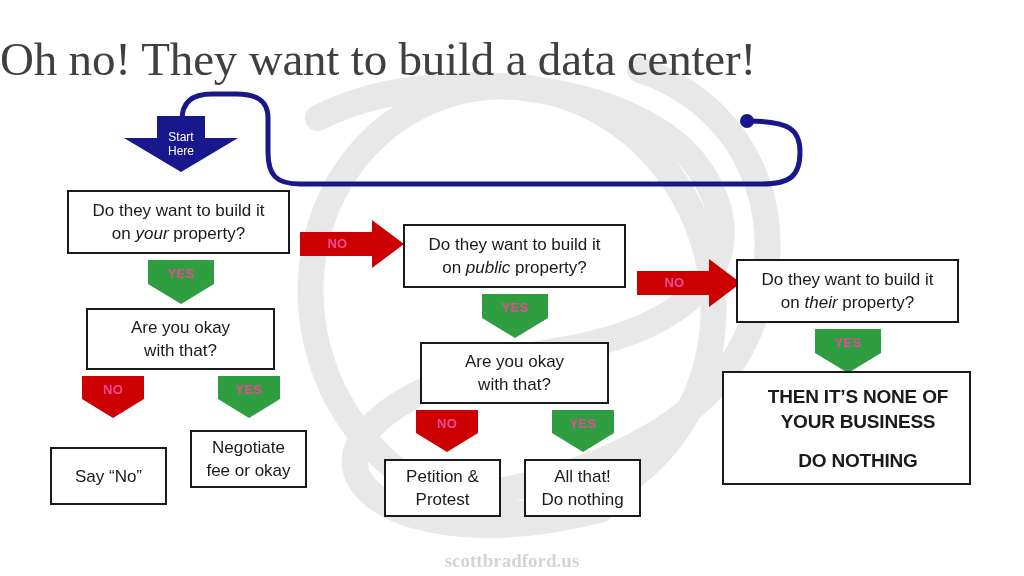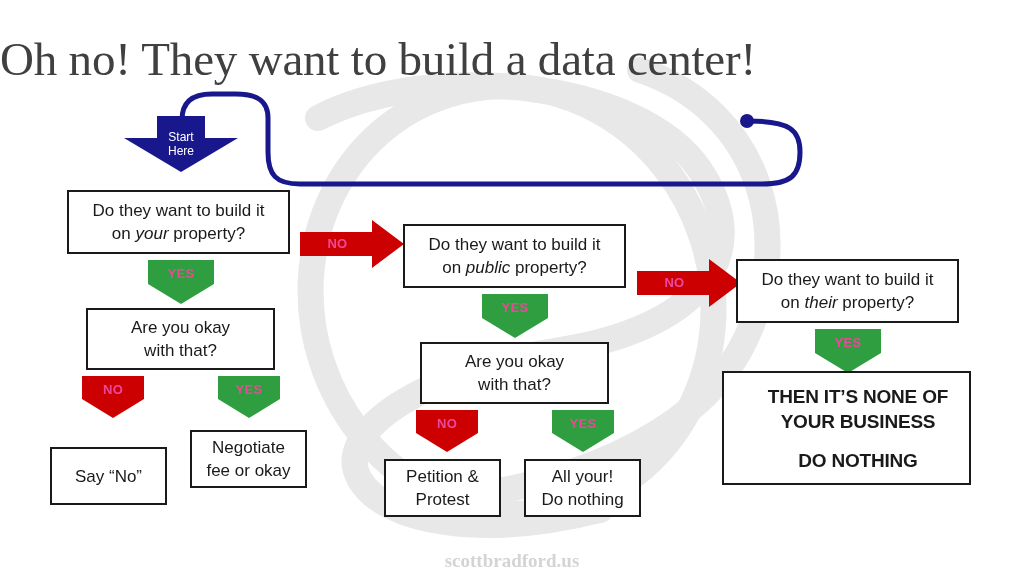--- a/index.html
+++ b/index.html
@@ -268,21 +268,21 @@
   </div>
 
   <div class="node" style="left:384px; top:459px; width:117px; height:58px;">
     <span class="txt">
       <span>Petition &amp;</span><br><span>Protest</span>
     </span>
   </div>
 
   <div class="node" style="left:524px; top:459px; width:117px; height:58px;">
     <span class="txt">
-      <span>All your!</span><br><span>Do nothing</span>
+      <span>All that!</span><br><span>Do nothing</span>
     </span>
   </div>
 
   <div class="node" style="left:736px; top:259px; width:223px; height:64px;">
     <span class="txt">
       <span>Do they want to build it</span><br>
       <span>on </span><i>their</i><span> property?</span>
     </span>
   </div>
 

